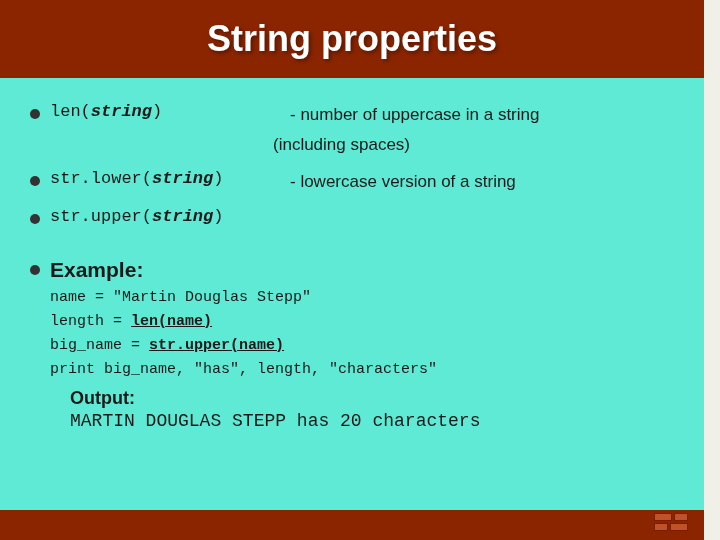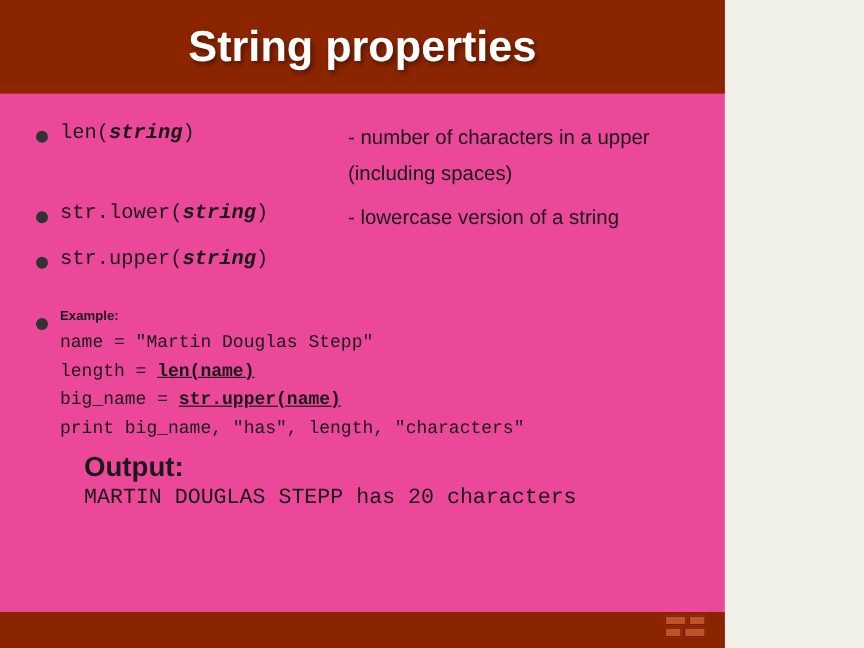--- a/index.html
+++ b/index.html
@@ -6,25 +6,25 @@
 
     body {
       width: 720px;
       height: 540px;
       background: #f0f0e8;
       font-family: Arial, sans-serif;
       overflow: hidden;
     }
 
     .slide {
-      width: 604px;
+      width: 704px;
       height: 540px;
       display: flex;
       flex-direction: column;
-      background: #ec4899;
+      background: #5eead4;
     }
 
     .header {
       background: #8b2500;
       padding: 18px 30px;
       text-align: center;
     }
 
     .header h1 {
       color: #ffffff;
@@ -85,21 +85,21 @@
 
     .desc-text {
       font-size: 17px;
       color: #1a1a1a;
       line-height: 1.5;
     }
 
     .indent-row {
       margin-left: 20px;
       display: flex;
-      gap: 20px;
+      gap: 3px;
     }
 
     .spacer-col {
       min-width: 220px;
     }
 
     .divider {
       height: 8px;
     }
 
@@ -107,21 +107,21 @@
       display: flex;
       align-items: flex-start;
       gap: 10px;
     }
 
     .example-content {
       flex: 1;
     }
 
     .example-title {
-      font-size: 11px;
+      font-size: 21px;
       font-weight: bold;
       color: #1a1a1a;
       margin-bottom: 4px;
     }
 
     .code-block {
       font-family: 'Courier New', Courier, monospace;
       font-size: 15px;
       color: #1a1a1a;
       line-height: 1.6;
@@ -131,21 +131,21 @@
       font-weight: bold;
       text-decoration: underline;
     }
 
     .output-section {
       margin-left: 20px;
       margin-top: 6px;
     }
 
     .output-title {
-      font-size: 23px;
+      font-size: 18px;
       font-weight: bold;
       color: #1a1a1a;
       margin-bottom: 2px;
     }
 
     .output-code {
       font-family: 'Courier New', Courier, monospace;
       font-size: 18px;
       color: #1a1a1a;
     }
@@ -187,21 +187,21 @@
     <h1>String properties</h1>
   </div>
 
   <div class="content">
 
     <div class="bullet-section">
       <div class="bullet-row">
         <div class="bullet-dot"></div>
         <div class="bullet-content">
           <span class="code-label">len(<em>string</em>)</span>
-          <span class="desc-text">- number of characters in a upper</span>
+          <span class="desc-text">- number of uppercase in a string</span>
         </div>
       </div>
       <div class="indent-row">
         <div class="spacer-col"></div>
         <span class="desc-text">(including spaces)</span>
       </div>
     </div>
 
     <div class="bullet-row">
       <div class="bullet-dot"></div>

